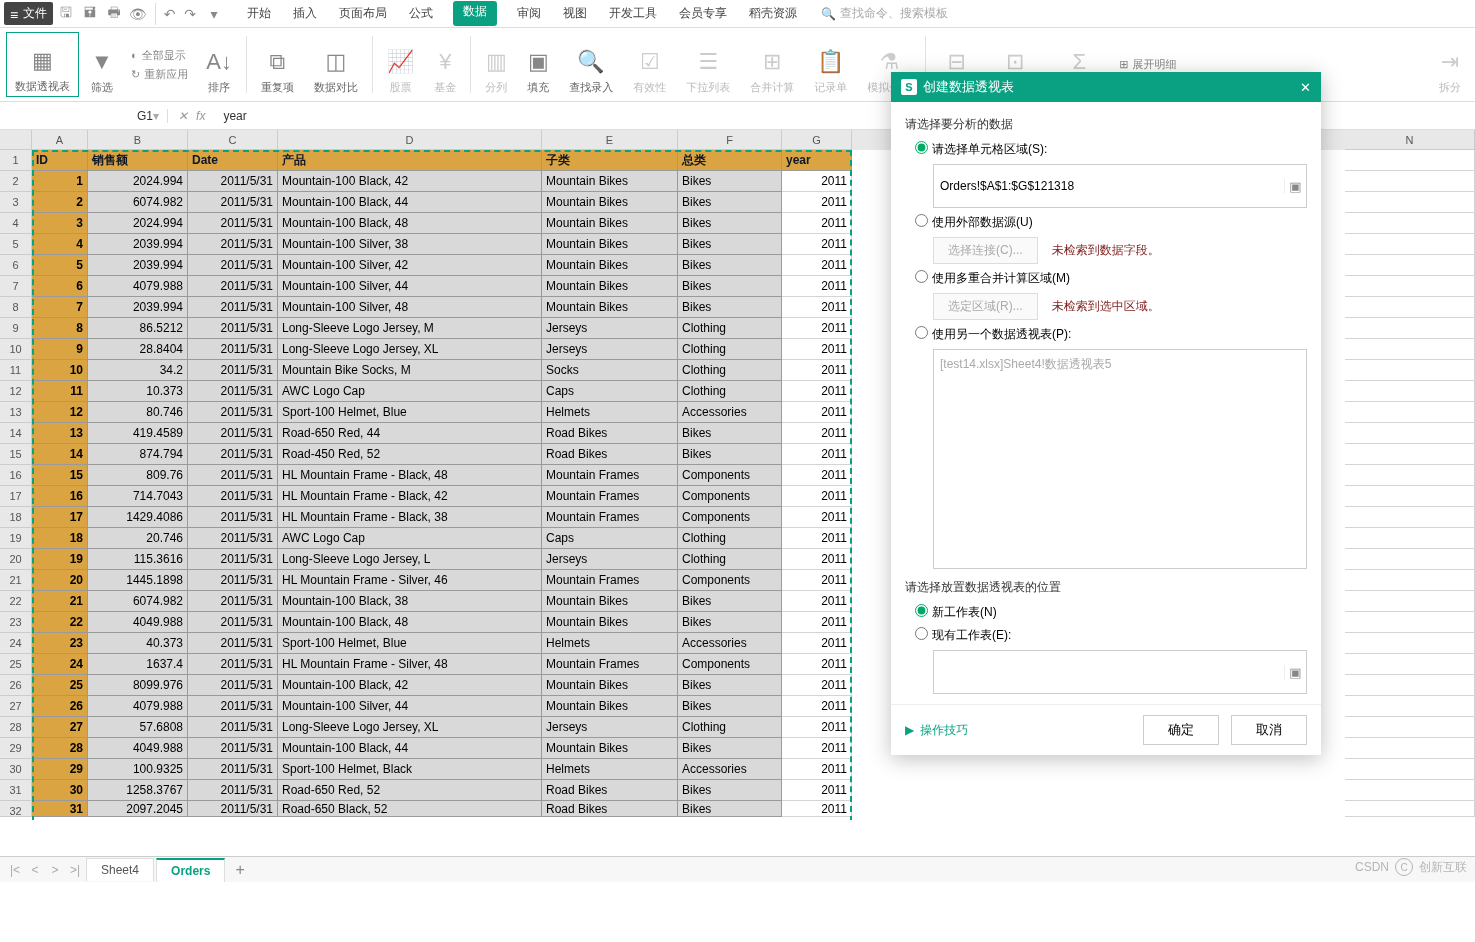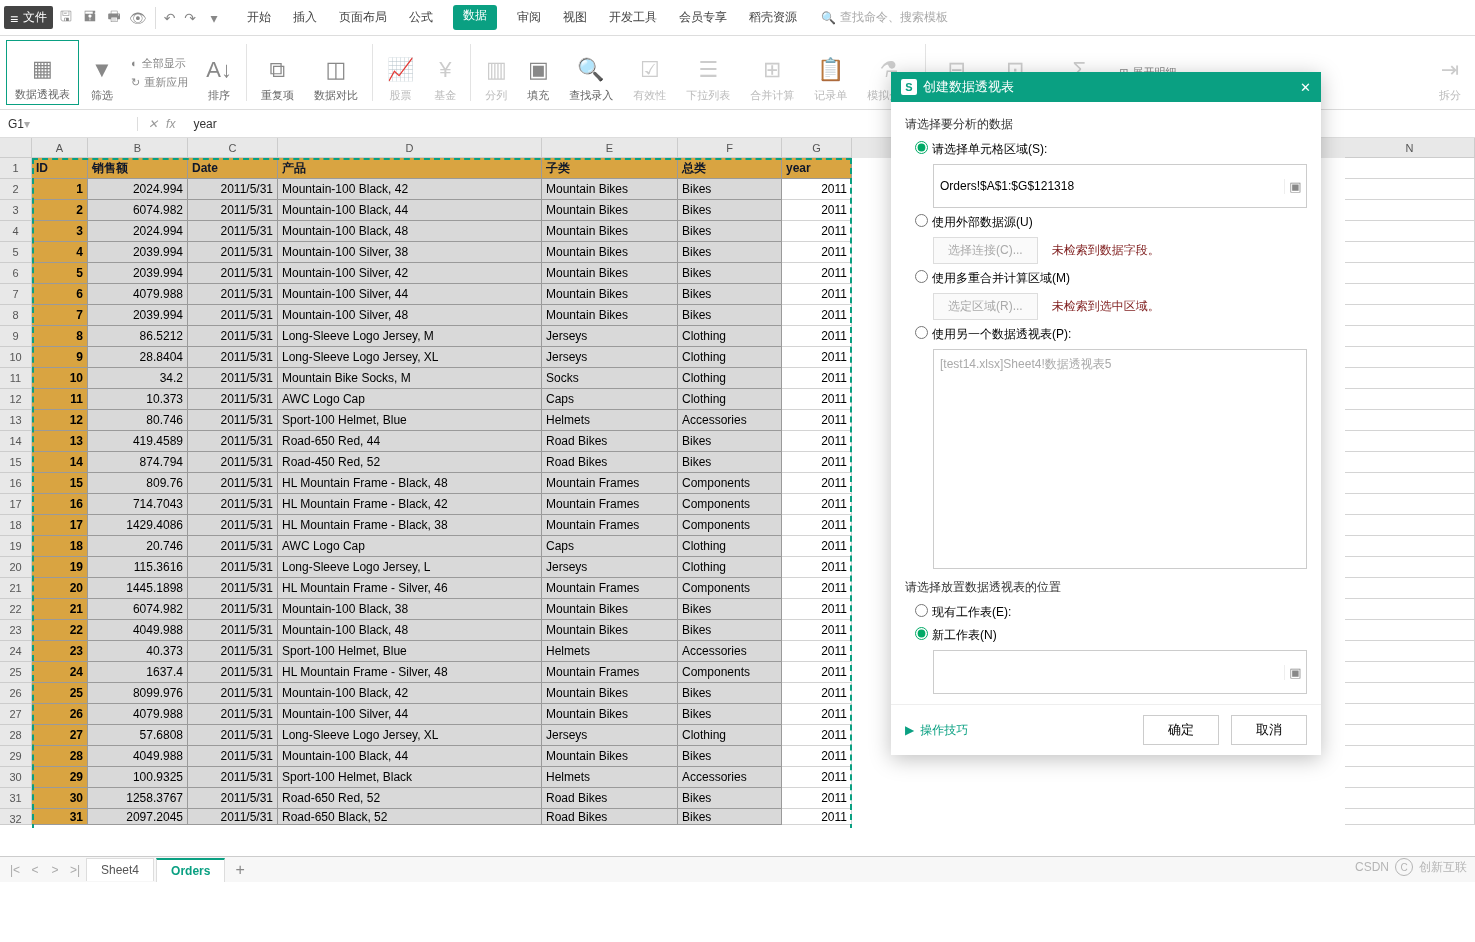--- a/index.html
+++ b/index.html
@@ -1,19 +1,19 @@
 <!DOCTYPE html>
 <html><head>
 <meta charset="utf-8">
 <style>
 * { box-sizing: border-box; margin: 0; padding: 0; font-family: "Microsoft YaHei", sans-serif; }
 body { background: #fff; font-size: 12px; overflow: hidden; width: 1475px; height: 942px; position: relative; }
 
 
-.menubar { display: flex; align-items: center; height: 36px; border-bottom: 1px solid #ddd; padding: 0 4px; gap: 2px; }
+.menubar { display: flex; align-items: center; height: 28px; border-bottom: 1px solid #ddd; padding: 0 4px; gap: 2px; }
 .menubar .menu-btn { background:#444; color:#fff; padding:3px 6px; display:flex; align-items:center; gap:3px; border-radius:2px; }
 .menubar .bars { display:inline-block; width:10px; height:10px; }
 .menubar .bars::before { content:"≡"; font-size:14px; line-height:10px; }
 .menubar .icon { width:22px; height:22px; display:flex; align-items:center; justify-content:center; color:#888; font-size:14px; }
 .menubar .icon.sep { border-left:1px solid #ddd; margin-left:4px; padding-left:6px; }
 .tabs { display:flex; gap:18px; margin-left:18px; }
 .tabs span { color:#444; padding:4px 2px; }
 .tabs span.active { background:#0aa082; color:#fff; border-radius:3px; padding:2px 10px; }
 .search-cmd { margin-left:20px; color:#aaa; display:flex; align-items:center; gap:4px; }
 
@@ -24,21 +24,21 @@
 .ribbon .grp .ic { font-size:22px; color:#888; height:32px; display:flex; align-items:center; }
 .ribbon .grp .lbl { font-size:11px; white-space:nowrap; }
 .ribbon .grp.dis { color:#bbb; }
 .ribbon .grp.dis .ic { color:#ccc; }
 .ribbon .vsep { width:1px; background:#e3e3e3; margin:4px 2px; }
 .ribbon .mini { display:flex; flex-direction:column; justify-content:center; gap:4px; font-size:11px; color:#888; padding:0 6px; }
 .ribbon .mini div { display:flex; align-items:center; gap:4px; white-space:nowrap; }
 
 
 .fbar { display:flex; align-items:center; height:28px; border-bottom:1px solid #ddd; }
-.fbar .namebox { width:138px; border-right:1px solid #ddd; padding:0 8px; display:flex; align-items:center; justify-content:flex-start; color:#333; }
+.fbar .namebox { width:168px; border-right:1px solid #ddd; padding:0 8px; display:flex; align-items:center; justify-content:flex-end; color:#333; }
 .fbar .fx { padding:0 10px; color:#999; font-style:italic; display:flex; gap:8px; align-items:center; }
 .fbar .fval { padding:0 8px; color:#333; }
 
 
 .grid-wrap { position:relative; height:690px; overflow:hidden; }
 .colhdr { display:flex; height:20px; background:#e8e8e8; }
 .colhdr .corner { width:32px; border-right:1px solid #ccc; border-bottom:1px solid #ccc; background:#e8e8e8; }
 .colhdr .ch { border-right:1px solid #ccc; border-bottom:1px solid #ccc; text-align:center; font-size:11px; color:#555; line-height:20px; background:#e8e8e8; }
 .rows { }
 .row { display:flex; height:21px; }
@@ -681,26 +681,26 @@
       </div>
     <label class="opt">
         <input type="radio" style="">
         <span>使用另一个数据透视表(P):</span>
       </label>
     <div class="listbox">
         <div>[test14.xlsx]Sheet4!数据透视表5</div>
       </div>
     <div class="sect">请选择放置数据透视表的位置</div>
     <label class="opt">
+        <input type="radio" checked="" style="">
+        <span>新工作表(N)</span>
+      </label>
+    <label class="opt">
         <input type="radio" style="">
         <span>现有工作表(E):</span>
-      </label>
-    <label class="opt">
-        <input type="radio" checked="" style="">
-        <span>新工作表(N)</span>
       </label>
     <div class="rangebox">
       <input style="">
       <div class="pick">▣</div>
     </div>
   </div>
   <div class="footer">
     <div class="tips">
         <span>▶</span>
         <span>操作技巧</span>

